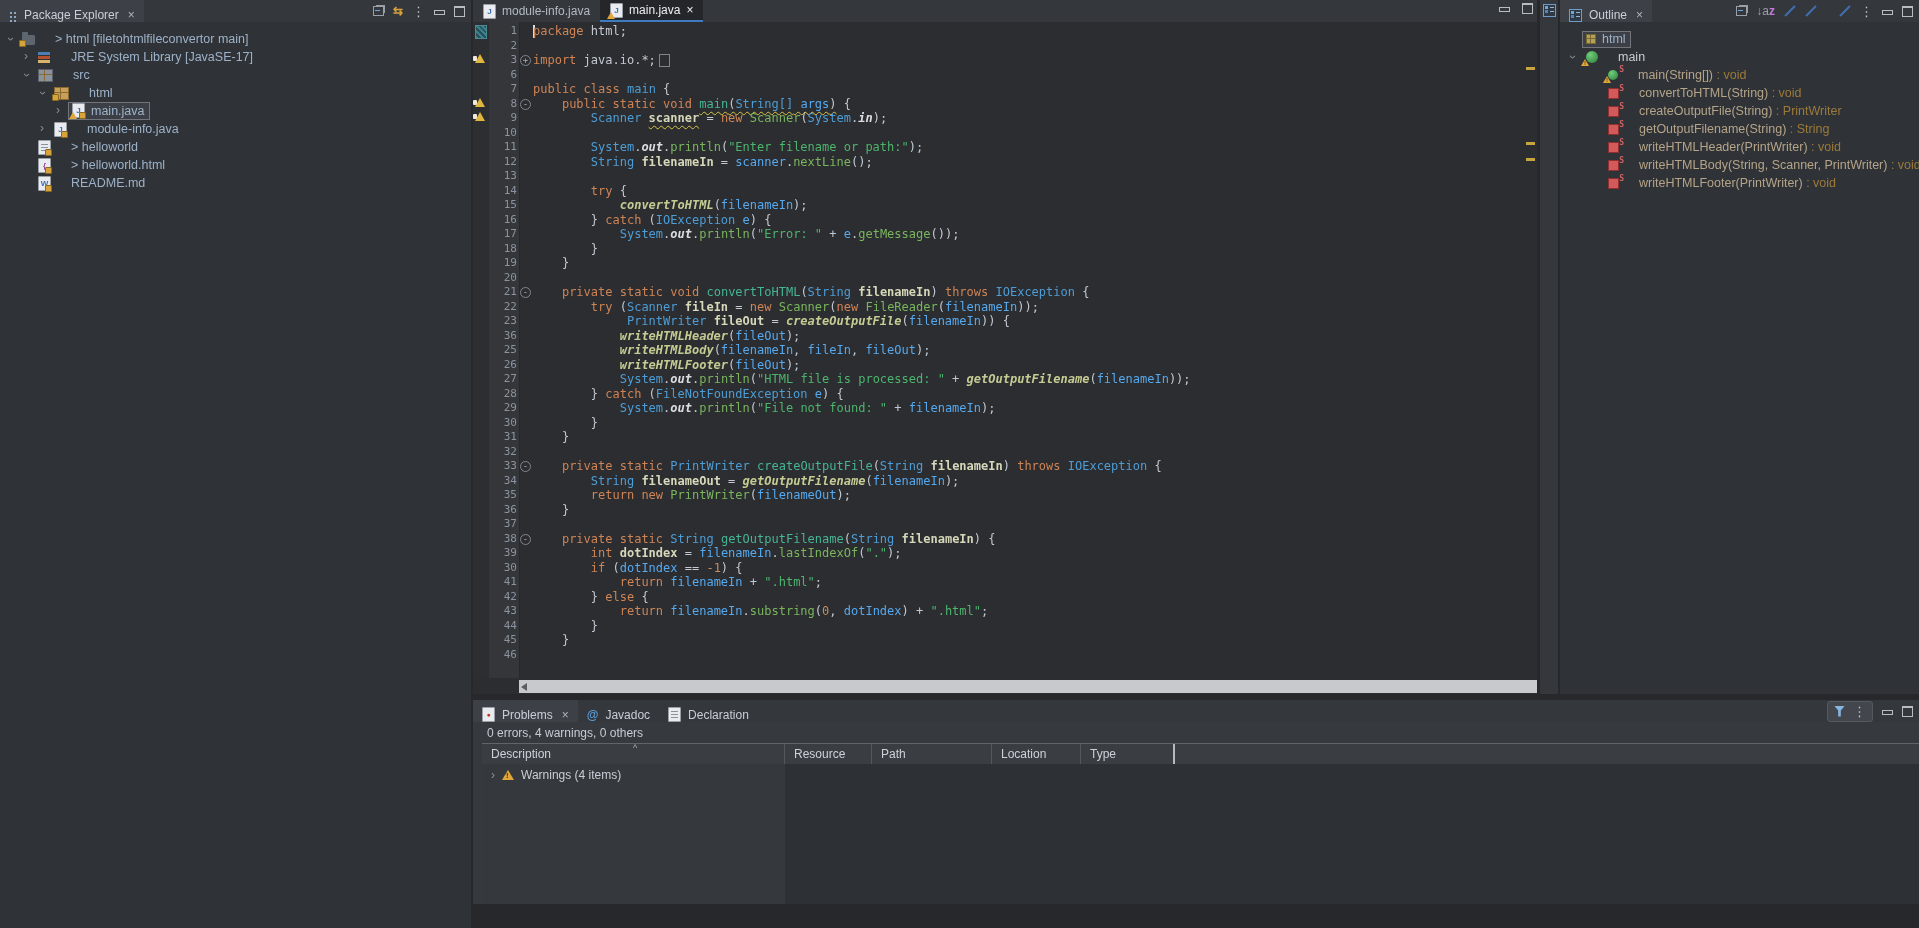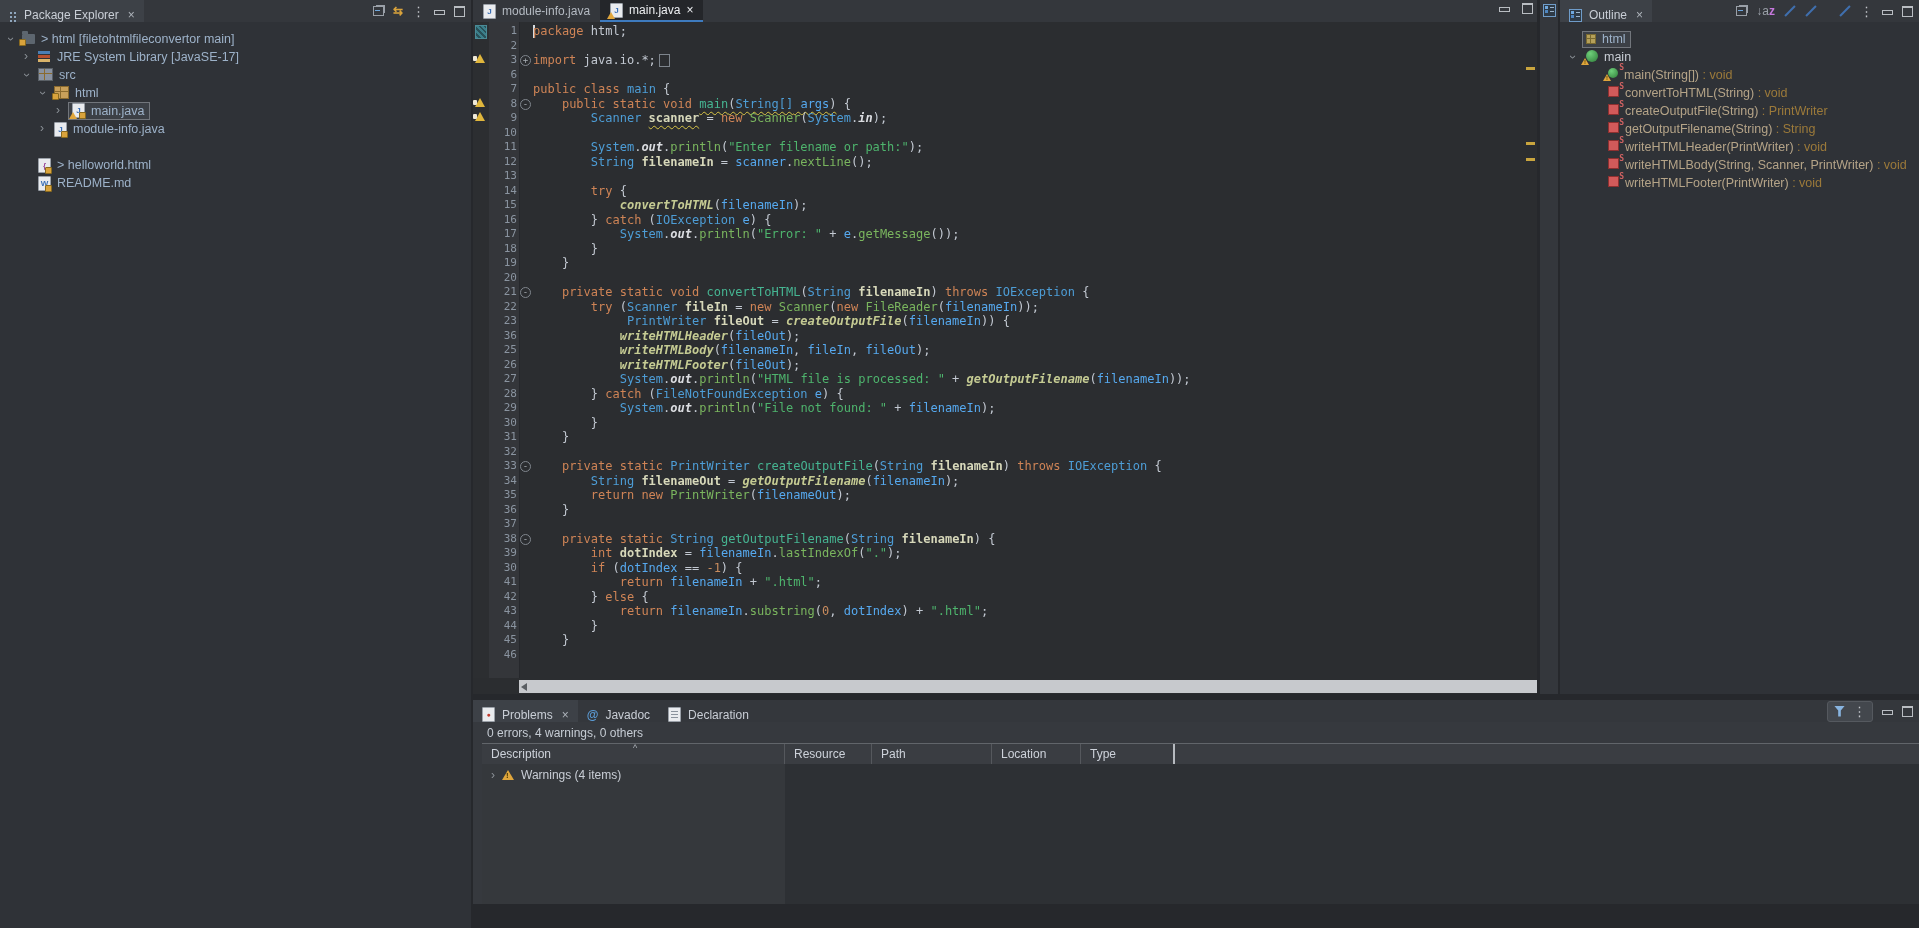--- a/index.html
+++ b/index.html
@@ -24,21 +24,21 @@
   .slash::after{content:"";position:absolute;left:-1px;top:5px;width:14px;height:2px;background:#3f6fae;transform:rotate(-45deg);}
   .circ-b{width:9px;height:9px;border-radius:50%;background:#4f86c0;margin:1px;}
   .circ-g{width:8px;height:8px;border-radius:50%;background:#58a55c;margin:2px;}
   .sort-ic{font-size:12px;color:#9aa0a8;}
   .sort-ic .z{color:#c678dd;font-weight:bold;}
 
   
   .trow{position:absolute;height:18px;display:flex;align-items:center;white-space:nowrap;color:#9db2c9;font-size:12.5px;}
   .chev{position:absolute;color:#8a9096;font-size:12px;top:1px;}
   .chev.open{transform:rotate(90deg);transform-origin:45% 55%;}
-  .titem{display:flex;gap:6px;position:absolute;}
+  .titem{display:flex;align-items:center;gap:20px;position:absolute;}
   .selbox{border:1px solid #72767c;background:#3c4046;padding:0 4px 1px 3px;display:flex;align-items:center;gap:6px;}
   
   .page{width:11px;height:13px;background:#e9ebee;border:1px solid #9aa0a8;border-radius:1px;position:relative;font-size:8px;font-weight:bold;color:#3b6fb5;text-align:center;line-height:13px;}
   .page.lines::before{content:"";position:absolute;left:2px;top:3px;width:7px;height:1px;background:#8a929c;box-shadow:0 3px 0 #8a929c,0 6px 0 #8a929c;}
   .page .dec-warn{position:absolute;left:-4px;bottom:-2px;width:0;height:0;border-left:4px solid transparent;border-right:4px solid transparent;border-bottom:7px solid #e0a63c;}
   .dec-gold{position:absolute;right:-2px;bottom:-2px;width:5px;height:5px;background:#d9a33c;border:1px solid #8a6a1e;border-radius:1px;}
   .dec-gold.bl{right:auto;left:-3px;}
   .folder{width:13px;height:10px;background:#5d666f;border-radius:1px;position:relative;margin-top:2px;}
   .folder::before{content:"";position:absolute;left:0;top:-3px;width:6px;height:3px;background:#5d666f;border-radius:1px 1px 0 0;}
   .pkg{width:13px;height:11px;background:#c9a05a;position:relative;border:1px solid #8a6a2e;}
@@ -168,20 +168,28 @@
           <span class="titem selbox" style="left:68px">
             <span class="ic page">J<span class="dec-warn"></span><span class="dec-gold"></span></span>
             <span>main.java</span>
           </span>
         </div>
         <div class="trow" style="top: 98px; left: 0px; right: 0px;">
           <span class="chev" style="left:40px">›</span>
           <span class="titem" style="left:54px">
             <span class="ic page">J<span class="dec-gold"></span></span>
             <span>module-info.java</span>
+          </span>
+        </div>
+        <div class="trow" style="top: 116px; left: 0px; right: 0px;">
+          <span class="titem" style="left:38px">
+            <span class="ic page lines">
+              <span class="dec-gold"></span>
+            </span>
+            <span>&gt; helloworld</span>
           </span>
         </div>
         <div class="trow" style="top: 134px; left: 0px; right: 0px;">
           <span class="titem" style="left:38px">
             <span class="ic page" style="color:#9a4a9a">{<span class="dec-gold"></span></span>
             <span>&gt; helloworld.html</span>
           </span>
         </div>
         <div class="trow" style="top: 152px; left: 0px; right: 0px;">
           <span class="titem" style="left:38px">

